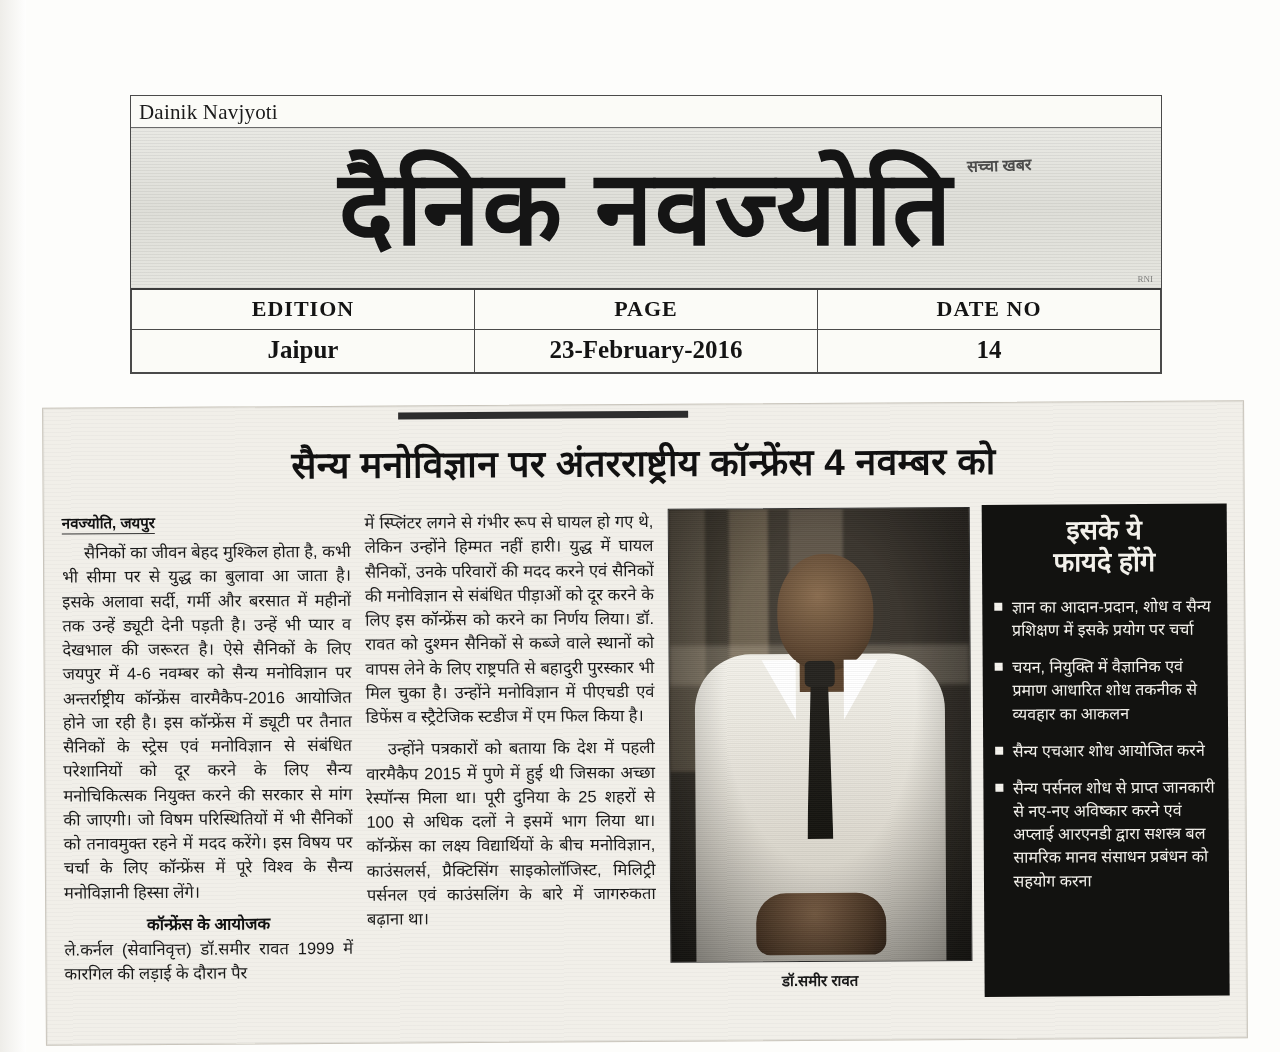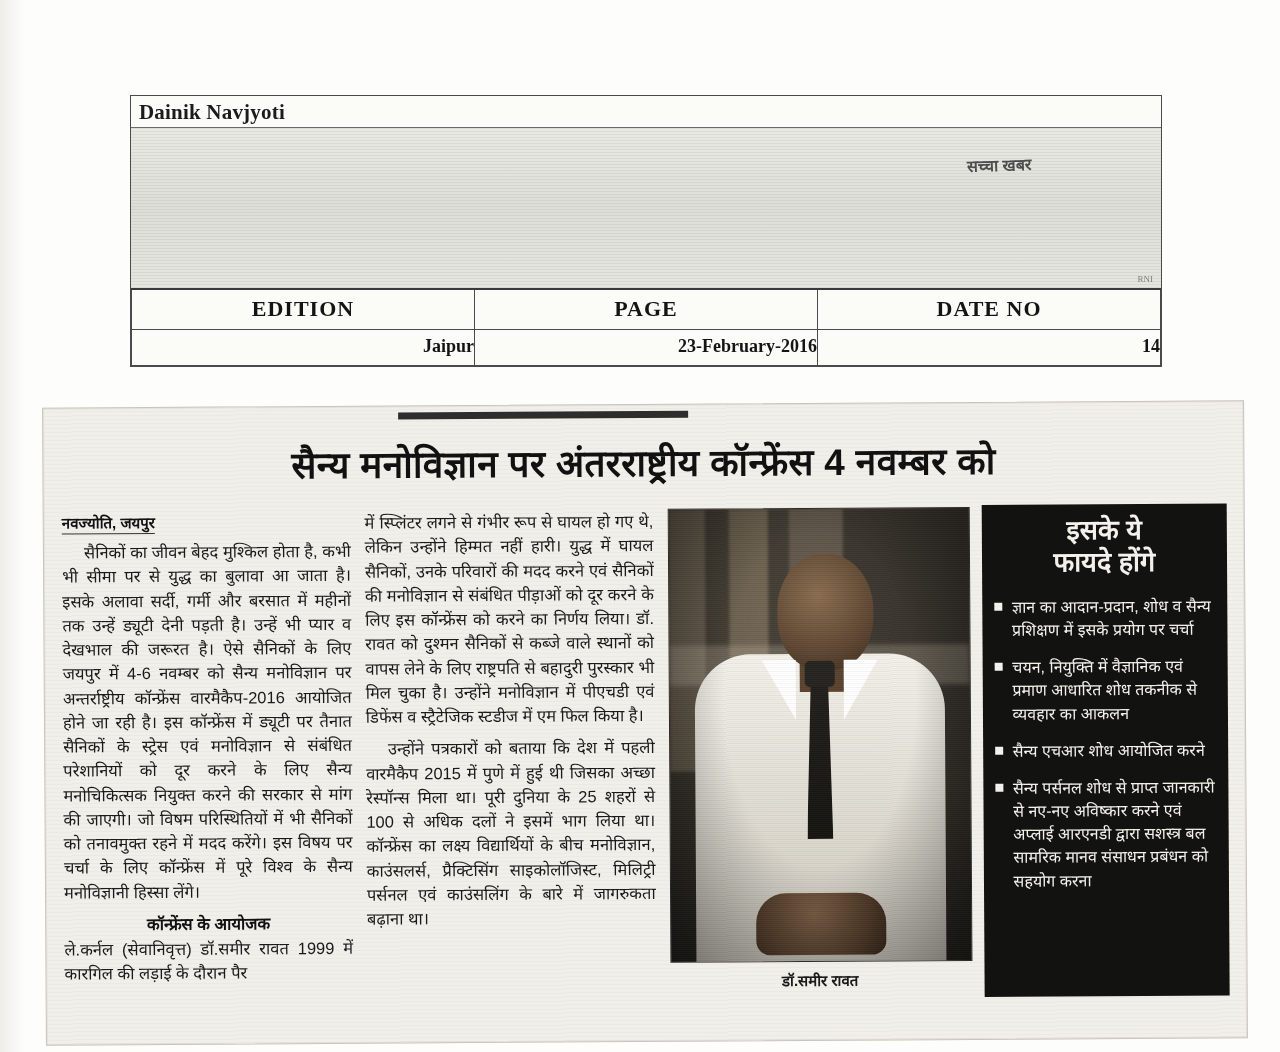--- a/index.html
+++ b/index.html
@@ -26,21 +26,21 @@
   .masthead-block {
     position: absolute;
     left: 130px;
     top: 95px;
     width: 1030px;
     border: 1px solid #4a4a4a;
     background: #fbfbf7;
   }
   .masthead-name {
     font-family: "Liberation Serif", serif;
-    font-weight: bold;
+    font-weight: normal;
     font-size: 21px;
     padding: 4px 0 2px 8px;
     letter-spacing: 0.2px;
     color: #1b1b1b;
   }
   .masthead-logo-wrap {
     position: relative;
     height: 160px;
     border-top: 1px solid #6a6a6a;
     background:
@@ -96,23 +96,22 @@
     font-family: "Liberation Serif", serif;
     font-weight: bold;
     color: #141414;
   }
   .meta-table th {
     font-size: 22px;
     padding: 6px 10px 7px;
     letter-spacing: 1px;
   }
   .meta-table td {
-    font-size: 18px;
+    font-size: 25px;
     padding: 6px 0 8px;
-    text-align: right;
   }
 
   
   .article {
     position: absolute;
     left: 44px;
     top: 404px;
     width: 1200px;
     height: 636px;
     background: #f1efe9;
@@ -344,20 +343,21 @@
 <body>
 
 <div class="page">
 
   <div class="page-edge"></div>
 
   <div class="masthead-block">
     <div class="masthead-name">Dainik Navjyoti</div>
 
     <div class="masthead-logo-wrap">
+      <div class="masthead-logo">दैनिक नवज्योति</div>
       <div class="masthead-tagline">सच्चा खबर</div>
       <div class="masthead-corner">RNI</div>
     </div>
 
     <table class="meta-table">
       <tbody>
           <tr>
         <th>EDITION</th>
         <th>PAGE</th>
         <th>DATE NO</th>

